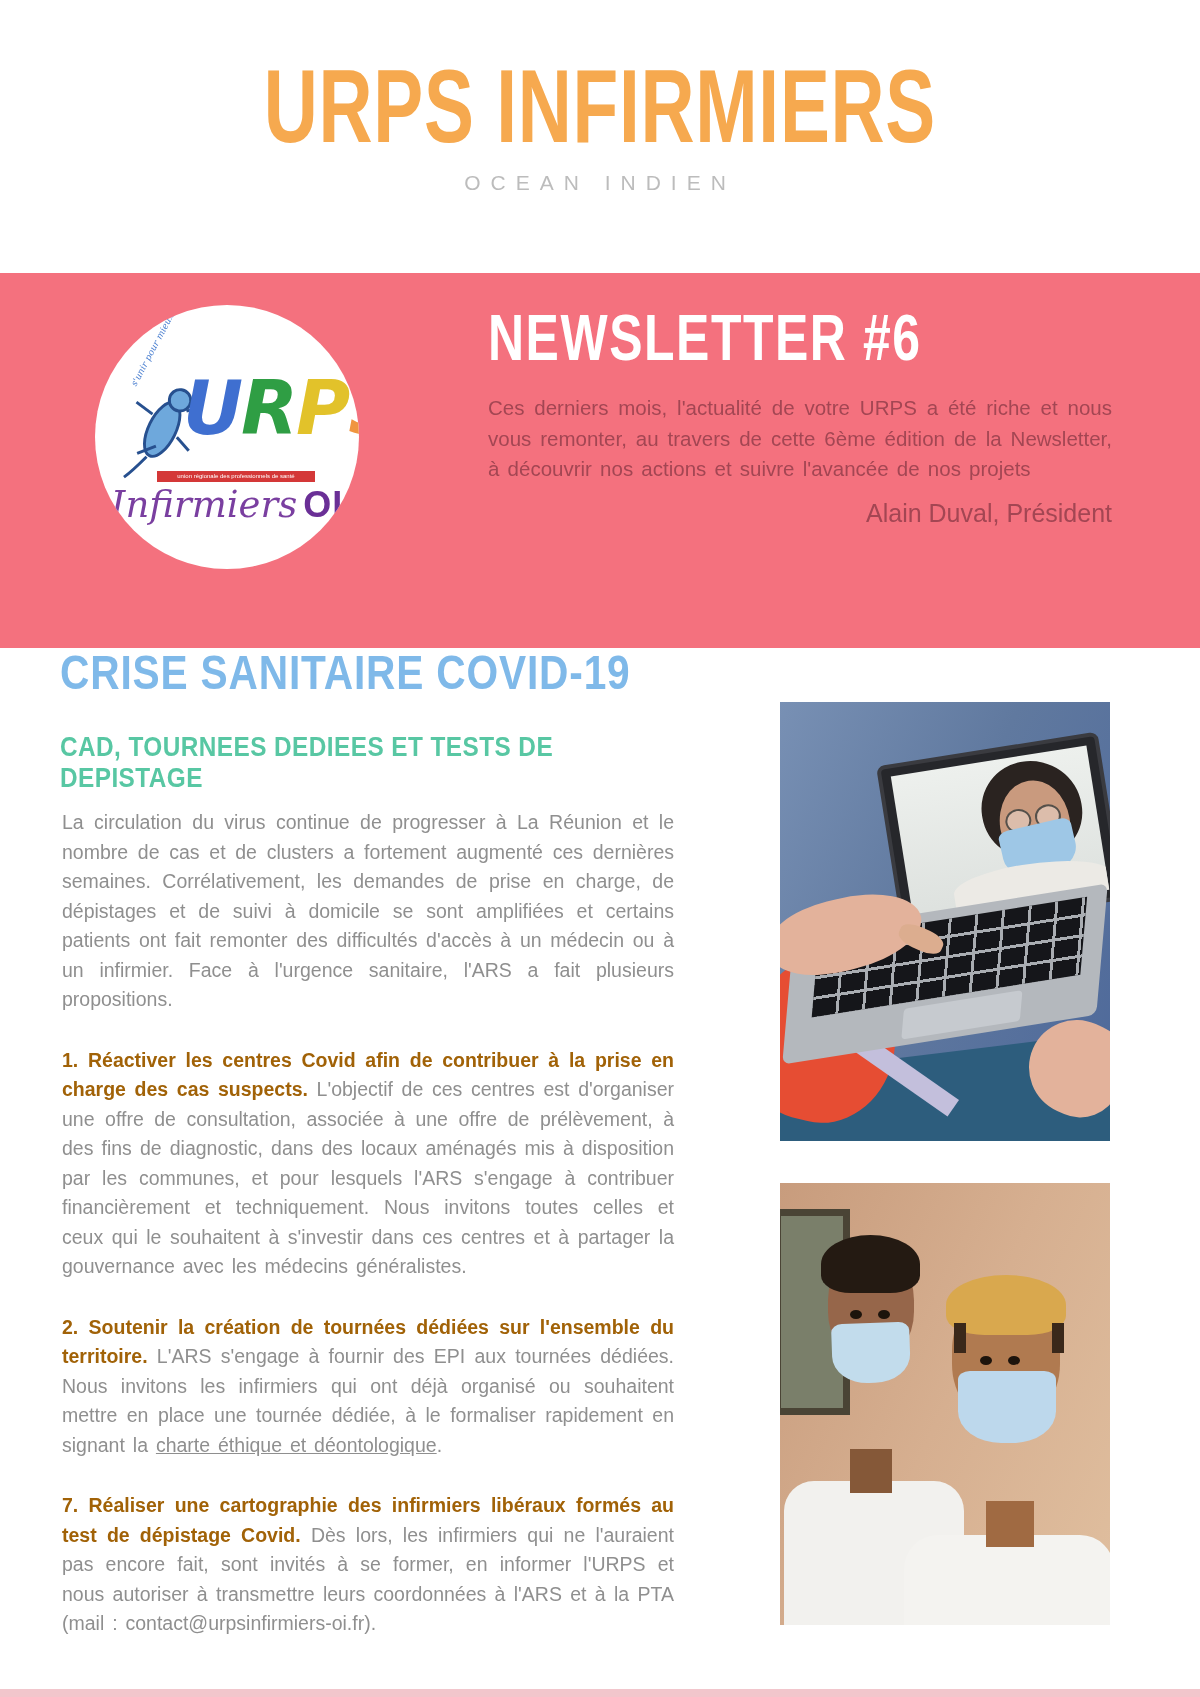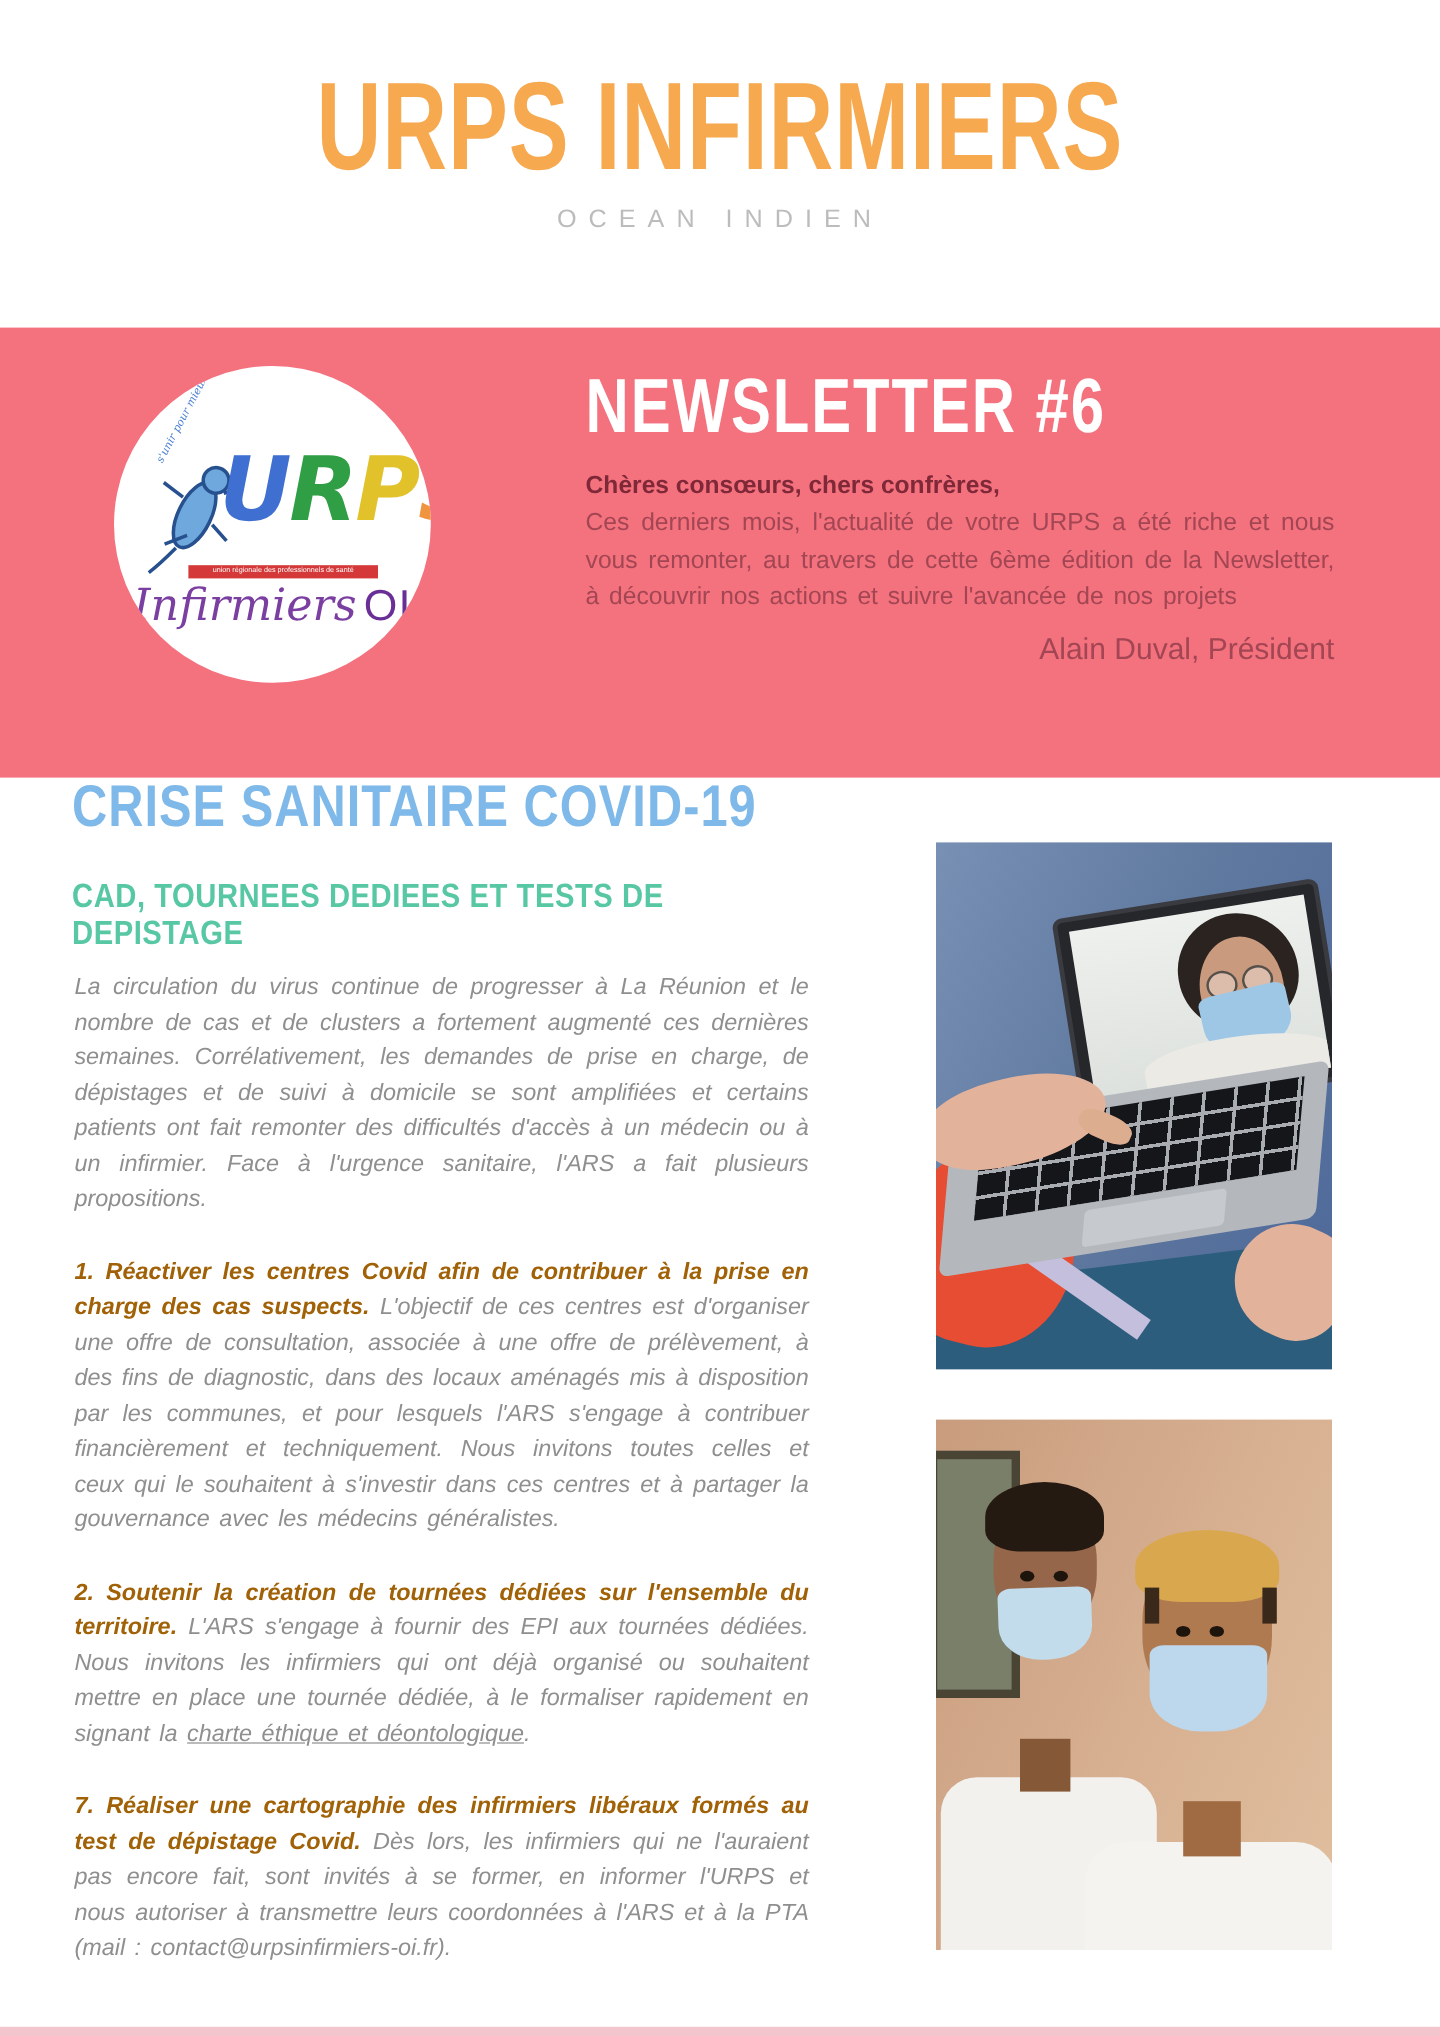--- a/index.html
+++ b/index.html
@@ -26,37 +26,37 @@
   .urps-word{position:absolute;left:88px;top:66px;font-size:74px;font-weight:700;font-style:italic;
         font-family:"DejaVu Sans",sans-serif;letter-spacing:-2px;line-height:1;}
   .urps-word .lu{color:#3f6fd0;}
   .urps-word .lr{color:#2f9e44;}
   .urps-word .lp{color:#e8c javascript52a;color:#e2c22a;}
   .urps-word .ls{color:#f0953f;}
   .logo-bar{position:absolute;left:62px;top:166px;width:158px;height:11px;background:#d43838;
         color:#ffffff;font-size:6px;line-height:11px;text-align:center;white-space:nowrap;overflow:hidden;}
   .logo-bottom{position:absolute;left:0;top:178px;width:100%;text-align:center;}
   .infirmiers{font-family:"DejaVu Serif",serif;font-style:italic;font-size:37px;color:#7a3fa0;}
-  .oi{font-size:36px;font-weight:400;color:#6a2f96;margin-left:6px;letter-spacing:1px;}
+  .oi{font-size:36px;font-weight:700;color:#6a2f96;margin-left:6px;letter-spacing:1px;}
 
   .banner-title{position:absolute;left:488px;top:33px;font-size:64px;font-weight:700;color:#ffffff;
         letter-spacing:2px;line-height:1;transform:scaleX(0.78);transform-origin:left top;white-space:nowrap;}
   .banner-text{position:absolute;left:488px;top:120px;width:624px;color:#A34653;}
   .banner-greeting{font-size:20.5px;font-weight:700;color:#7E2838;margin:0 0 4px 0;}
   .banner-intro{font-size:20.5px;line-height:30.5px;text-align:justify;word-spacing:2.5px;margin:0;}
   .banner-sign{margin-top:14px;font-size:25px;text-align:right;}
 
   
   .article-title{position:absolute;left:60px;top:648px;font-size:49px;font-weight:700;color:#7FB9E9;
         letter-spacing:1px;line-height:1;transform:scaleX(0.83);transform-origin:left top;white-space:nowrap;}
   .article-subtitle{position:absolute;left:60px;top:731px;font-size:28px;font-weight:700;color:#58C7A3;
         letter-spacing:0.5px;line-height:31px;transform:scaleX(0.87);transform-origin:left top;}
   .article-body{position:absolute;left:62px;top:808px;width:612px;font-size:19.5px;line-height:29.5px;
         color:#8F8F8F;text-align:justify;word-spacing:2.5px;}
-  .article-body p{margin:0 0 31px 0;font-style:italic;}
+  .article-body p{margin:0 0 31px 0;}
   .article-body strong{color:#a16207;font-weight:700;}
   .charte-link{text-decoration:underline;cursor:pointer;color:#8F8F8F;}
 
   
   .photo{position:absolute;overflow:hidden;}
   .photo1{left:780px;top:702px;width:330px;height:439px;
         background:linear-gradient(115deg,#7890b4 0%,#60799f 45%,#4d689a 100%);}
   .p1-teal{position:absolute;left:-20px;bottom:-40px;width:400px;height:130px;background:#2d5d7d;
         transform:rotate(-7deg);}
   .p1-red{position:absolute;left:-25px;bottom:18px;width:140px;height:160px;background:#e64d33;
@@ -155,21 +155,20 @@
         <div class="logo-bar">union régionale des professionnels de santé</div>
         <div class="logo-bottom">
           <span class="infirmiers">Infirmiers</span><span class="oi">OI</span>
         </div>
       </div>
     </div>
 
     <div class="banner-title">NEWSLETTER #6</div>
 
     <div class="banner-text">
-      <p class="banner-greeting">Chères consœurs, chers confrères,</p>
       <p class="banner-intro">Ces derniers mois, l'actualité de votre URPS a été riche et nous vous remonter, au travers de cette 6ème  édition de la Newsletter, à découvrir nos actions et suivre l'avancée de nos projets</p>
       <div class="banner-sign">Alain Duval, Président</div>
     </div>
   </div>
 
   <div class="article-title">CRISE SANITAIRE COVID-19</div>
   <div class="article-subtitle">
     <span>CAD, TOURNEES DEDIEES ET TESTS DE</span><br>
     <span>DEPISTAGE</span>
   </div>

